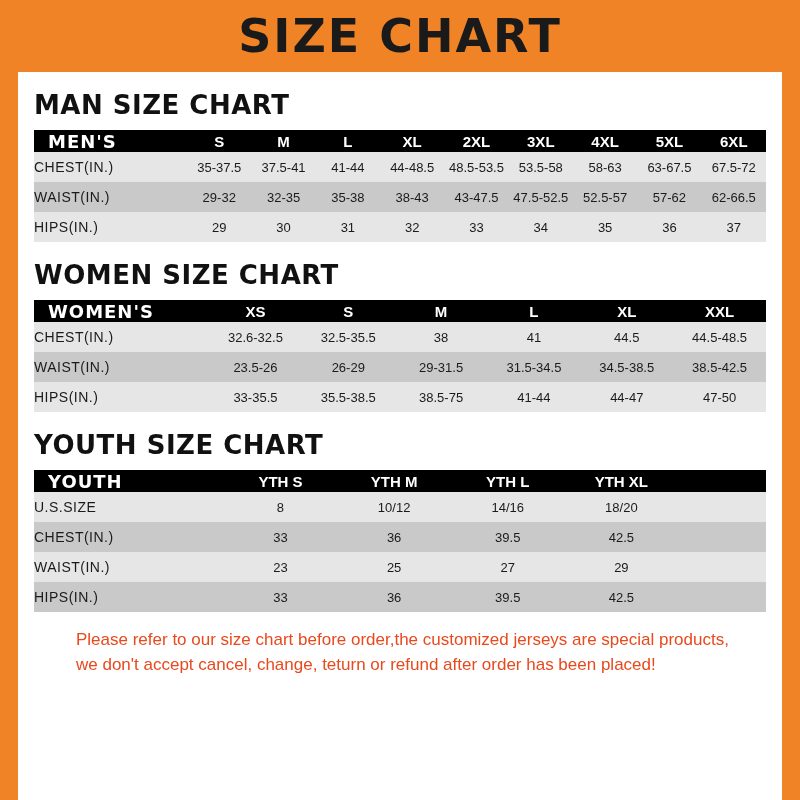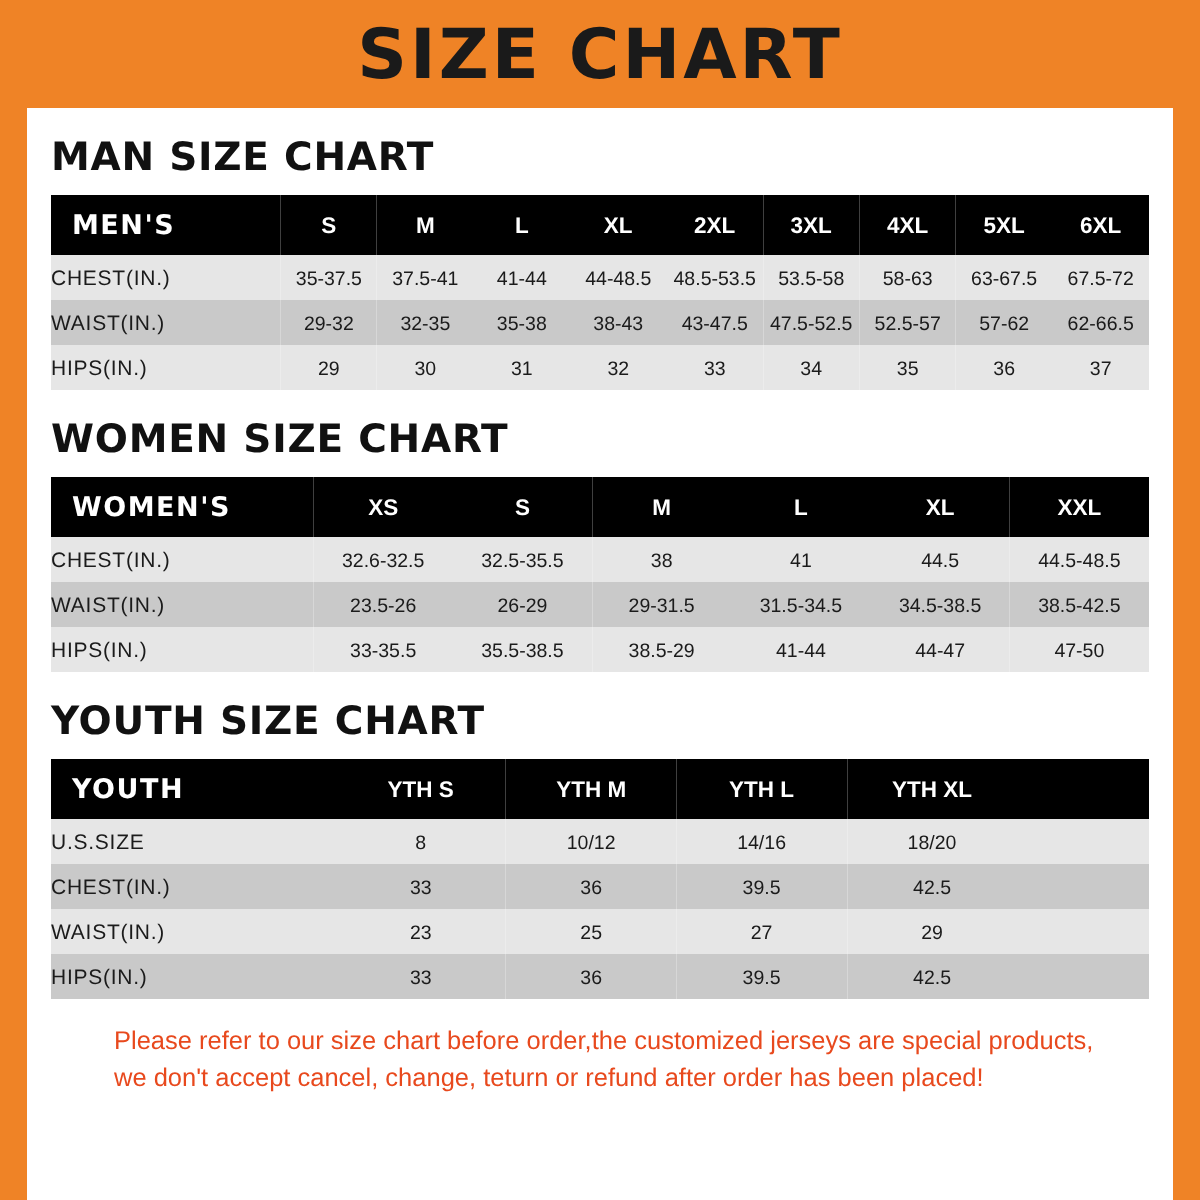--- a/index.html
+++ b/index.html
@@ -59,21 +59,21 @@
     height: 30px;
     font-size: 13px;
     color: #1b1b1b;
     text-align: center;
     vertical-align: middle;
     font-family: "Liberation Sans", sans-serif;
   }
   table.chart thead th {
     background: #000000;
     color: #ffffff;
-    height: 40px;
+    height: 22px;
     font-size: 15px;
     font-weight: bold;
   }
   table.chart thead th.rowhead {
     font-family: "DejaVu Sans", sans-serif;
     font-size: 18px;
     letter-spacing: 1px;
     text-align: left;
     padding-left: 14px;
   }
@@ -202,21 +202,21 @@
             <td>26-29</td>
             <td>29-31.5</td>
             <td>31.5-34.5</td>
             <td>34.5-38.5</td>
             <td>38.5-42.5</td>
           </tr>
           <tr class="odd">
             <td class="rowlabel">HIPS(IN.)</td>
             <td>33-35.5</td>
             <td>35.5-38.5</td>
-            <td>38.5-29</td>
+            <td>38.5-75</td>
             <td>41-44</td>
             <td>44-47</td>
             <td>47-50</td>
           </tr>
         </tbody>
       </table>
     </div>
 
     <div class="section youth">
       <div class="section-title">YOUTH SIZE CHART</div>

